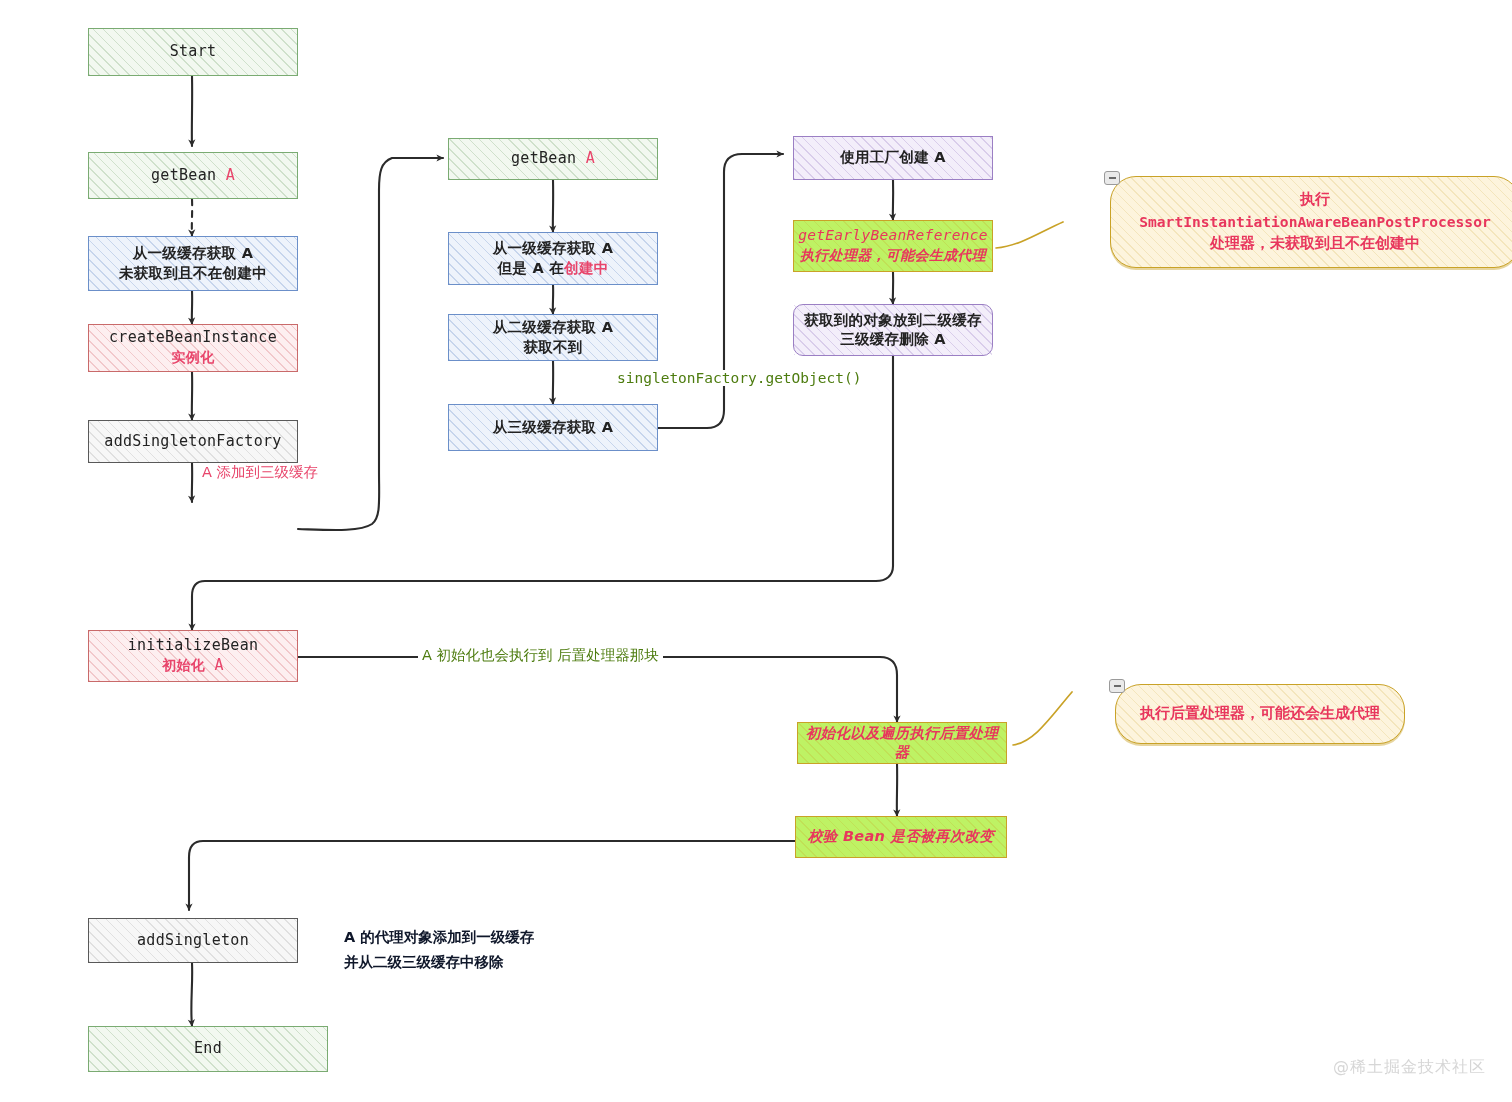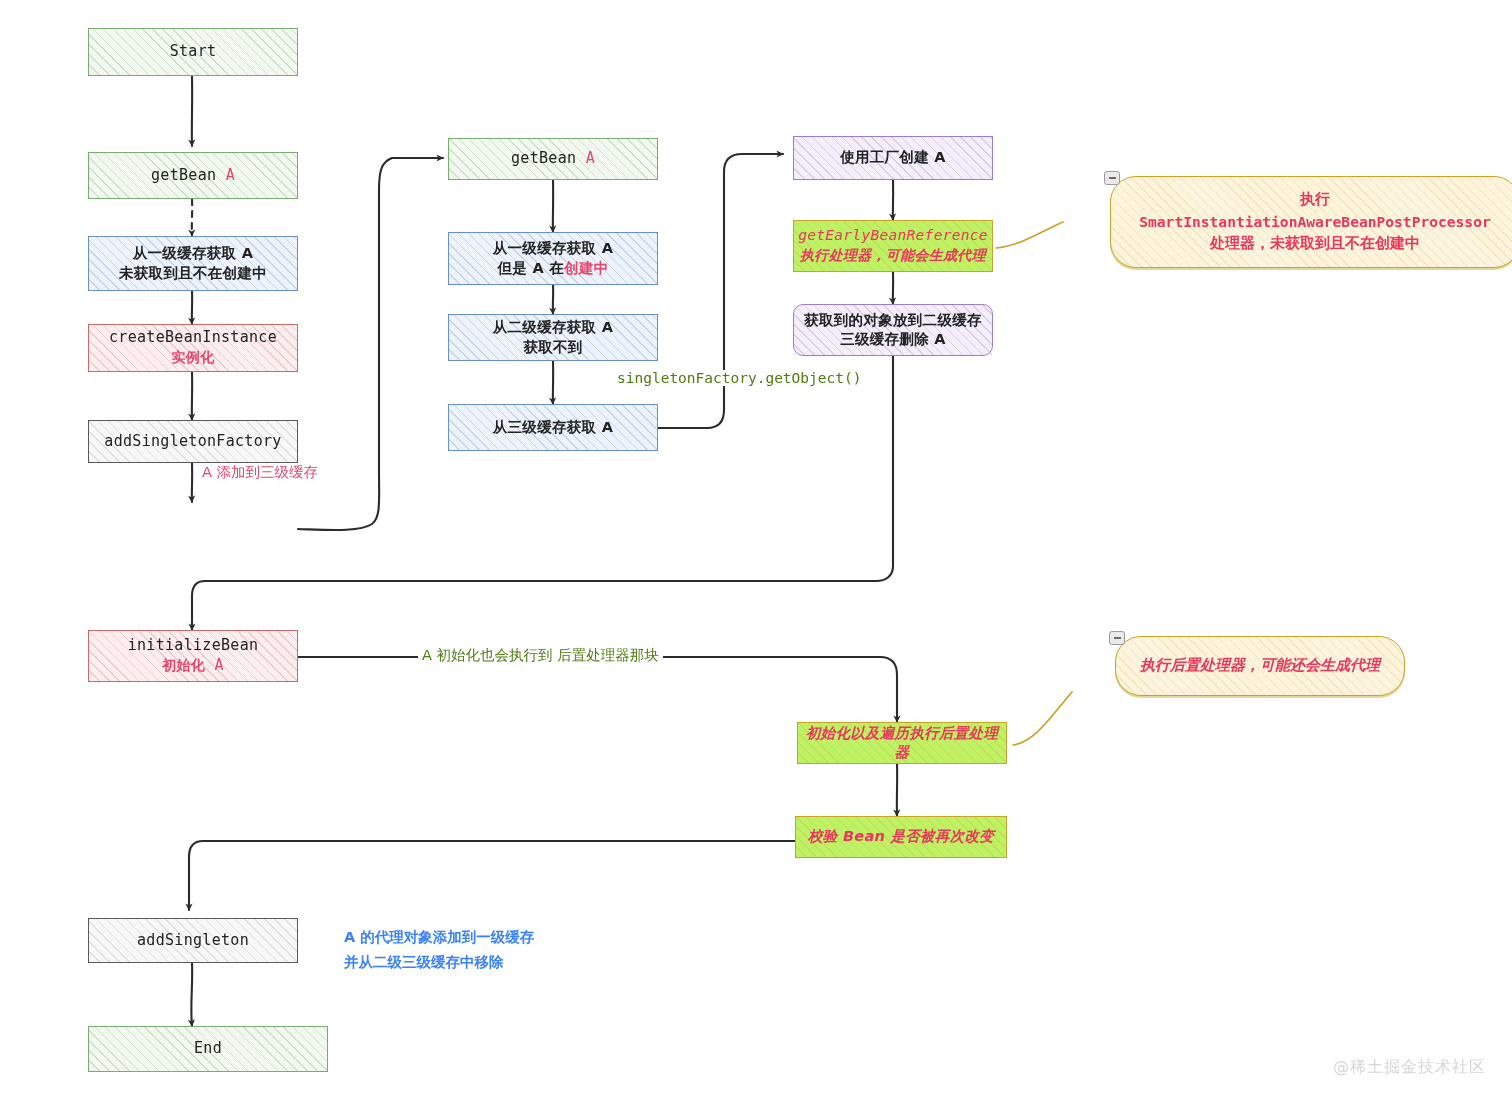--- a/index.html
+++ b/index.html
@@ -86,21 +86,21 @@
   .note-badge i{display:block;width:7px;height:1.6px;background:#6a6a6a;}
 
   .edge-label{
     position:absolute;font-size:14.5px;color:#4d7c0f;white-space:nowrap;
     background:#fff;padding:0 4px;z-index:5;
   }
   .edge-label.pink{color:#e8456b;}
   .edge-label.cnlbl{font-family:"DejaVu Sans","Liberation Sans",sans-serif;}
 
   .memo{
-    position:absolute;font-size:14.5px;color:#3b82f6;line-height:1.75;
+    position:absolute;font-size:14.5px;color:#0f172a;line-height:1.75;
     font-family:"DejaVu Sans","Liberation Sans",sans-serif;font-weight:bold;
     white-space:pre-line;text-align:left;
   }
   .watermark{
     position:absolute;right:26px;bottom:24px;color:#d6d6d6;font-size:16px;
     font-family:"DejaVu Sans","Liberation Sans",sans-serif;letter-spacing:1px;
   }
 </style>
 </head>
 <body>
@@ -253,21 +253,21 @@
     <div class="note-badge" style="left:-7px;top:-6px;">
         <i></i>
       </div>
     <span class="inner">
       <span class="cn">执行</span><br>
       <span style="font-size:14.6px">SmartInstantiationAwareBeanPostProcessor</span><br>
       <span class="cn">处理器，未获取到且不在创建中</span>
     </span>
   </div>
 
-  <div class="note" style="left:1069px;top:636px;width:290px;height:60px;font-style:italic;">
+  <div class="note" style="left:1069px;top:684px;width:290px;height:60px;">
     <div class="note-badge" style="left:-7px;top:-6px;">
         <i></i>
       </div>
     <span class="inner cn">执行后置处理器，可能还会生成代理</span>
   </div>
 
   <div class="edge-label pink cnlbl" style="left:198px;top:463px;">A 添加到三级缓存</div>
 
   <div class="edge-label" style="left:613px;top:370px;">singletonFactory.getObject()</div>
 

